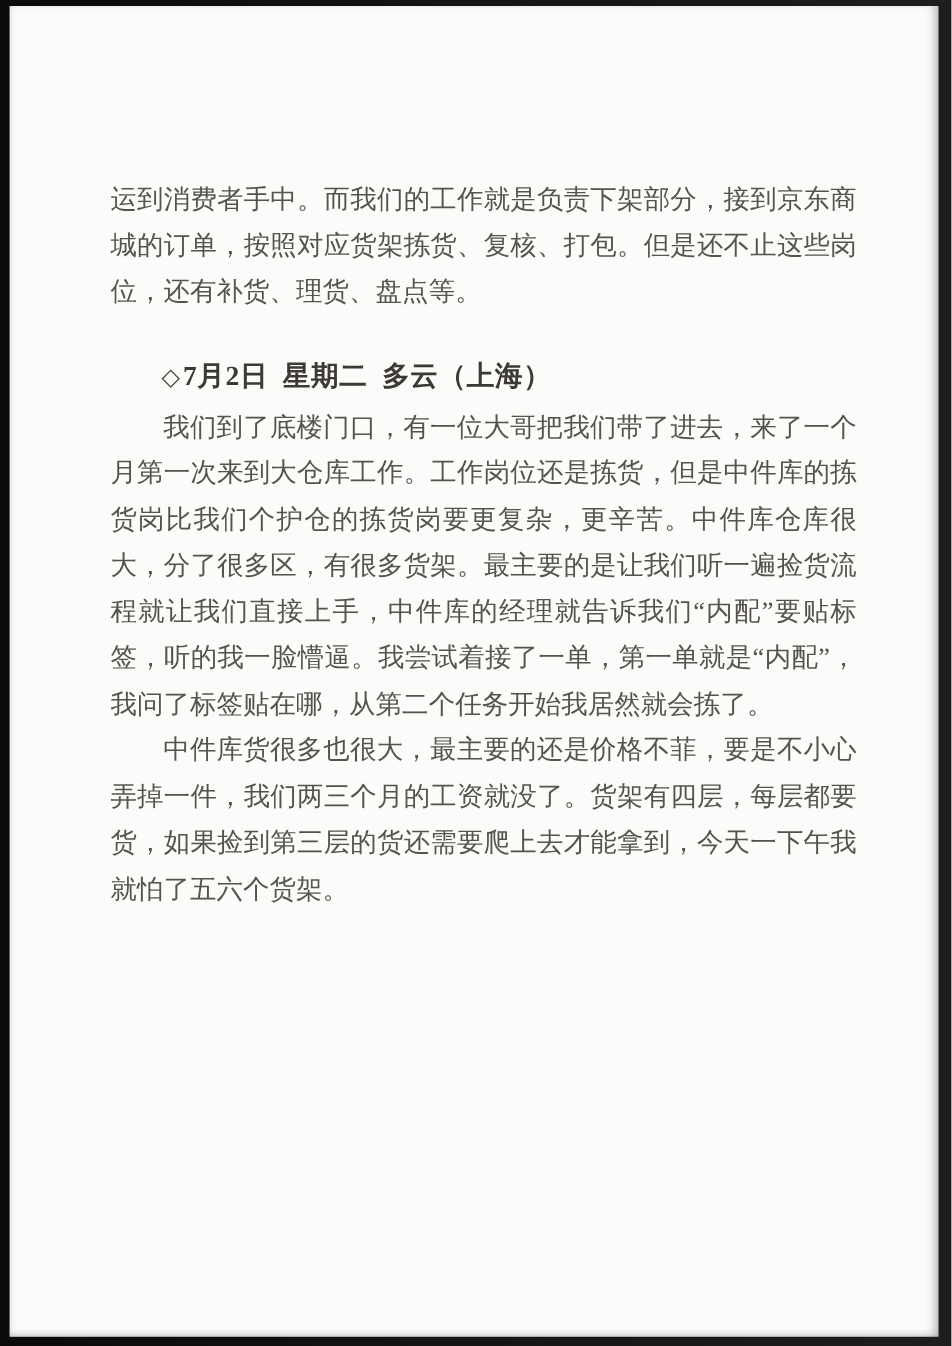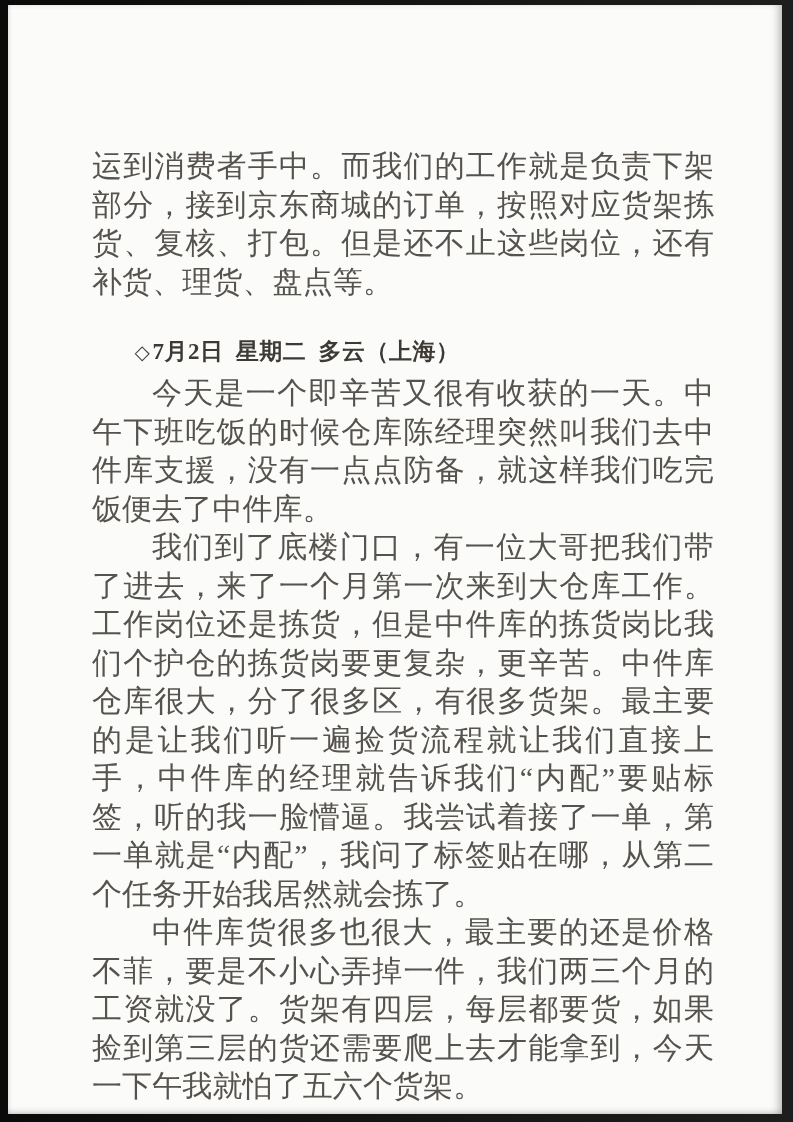--- a/index.html
+++ b/index.html
@@ -28,21 +28,21 @@
       inset 3px 0 5px -3px rgba(60, 60, 60, 0.18);
   }
   .text-column {
     position: absolute;
     top: 142px;
     left: 84px;
     width: 622px;
   }
   .para {
     margin: 0;
-    font-size: 30px;
+    font-size: 22px;
     line-height: 38.5px;
     color: #56534f;
     text-align: justify;
     text-indent: 2em;
     letter-spacing: 0.1px;
   }
   .para.no-indent {
     text-indent: 0;
   }
   .entry-heading {
@@ -67,21 +67,20 @@
 
 <div class="scan-wrap">
   <div class="page">
     <div class="text-column">
 
       <p class="para no-indent">运到消费者手中。而我们的工作就是负责下架部分，接到京东商城的订单，按照对应货架拣货、复核、打包。但是还不止这些岗位，还有补货、理货、盘点等。</p>
 
 
       <h2 class="entry-heading"><span class="diamond">◇</span><span>7月2日 星期二 多云（上海）</span></h2>
 
-      <p class="para">今天是一个即辛苦又很有收获的一天。中午下班吃饭的时候仓库陈经理突然叫我们去中件库支援，没有一点点防备，就这样我们吃完饭便去了中件库。</p>
 
       <p class="para">我们到了底楼门口，有一位大哥把我们带了进去，来了一个月第一次来到大仓库工作。工作岗位还是拣货，但是中件库的拣货岗比我们个护仓的拣货岗要更复杂，更辛苦。中件库仓库很大，分了很多区，有很多货架。最主要的是让我们听一遍捡货流程就让我们直接上手，中件库的经理就告诉我们“内配”要贴标签，听的我一脸懵逼。我尝试着接了一单，第一单就是“内配”，我问了标签贴在哪，从第二个任务开始我居然就会拣了。</p>
 
       <p class="para">中件库货很多也很大，最主要的还是价格不菲，要是不小心弄掉一件，我们两三个月的工资就没了。货架有四层，每层都要货，如果捡到第三层的货还需要爬上去才能拿到，今天一下午我就怕了五六个货架。</p>
 
     </div>
   </div>
 </div>
 
 </body></html>

